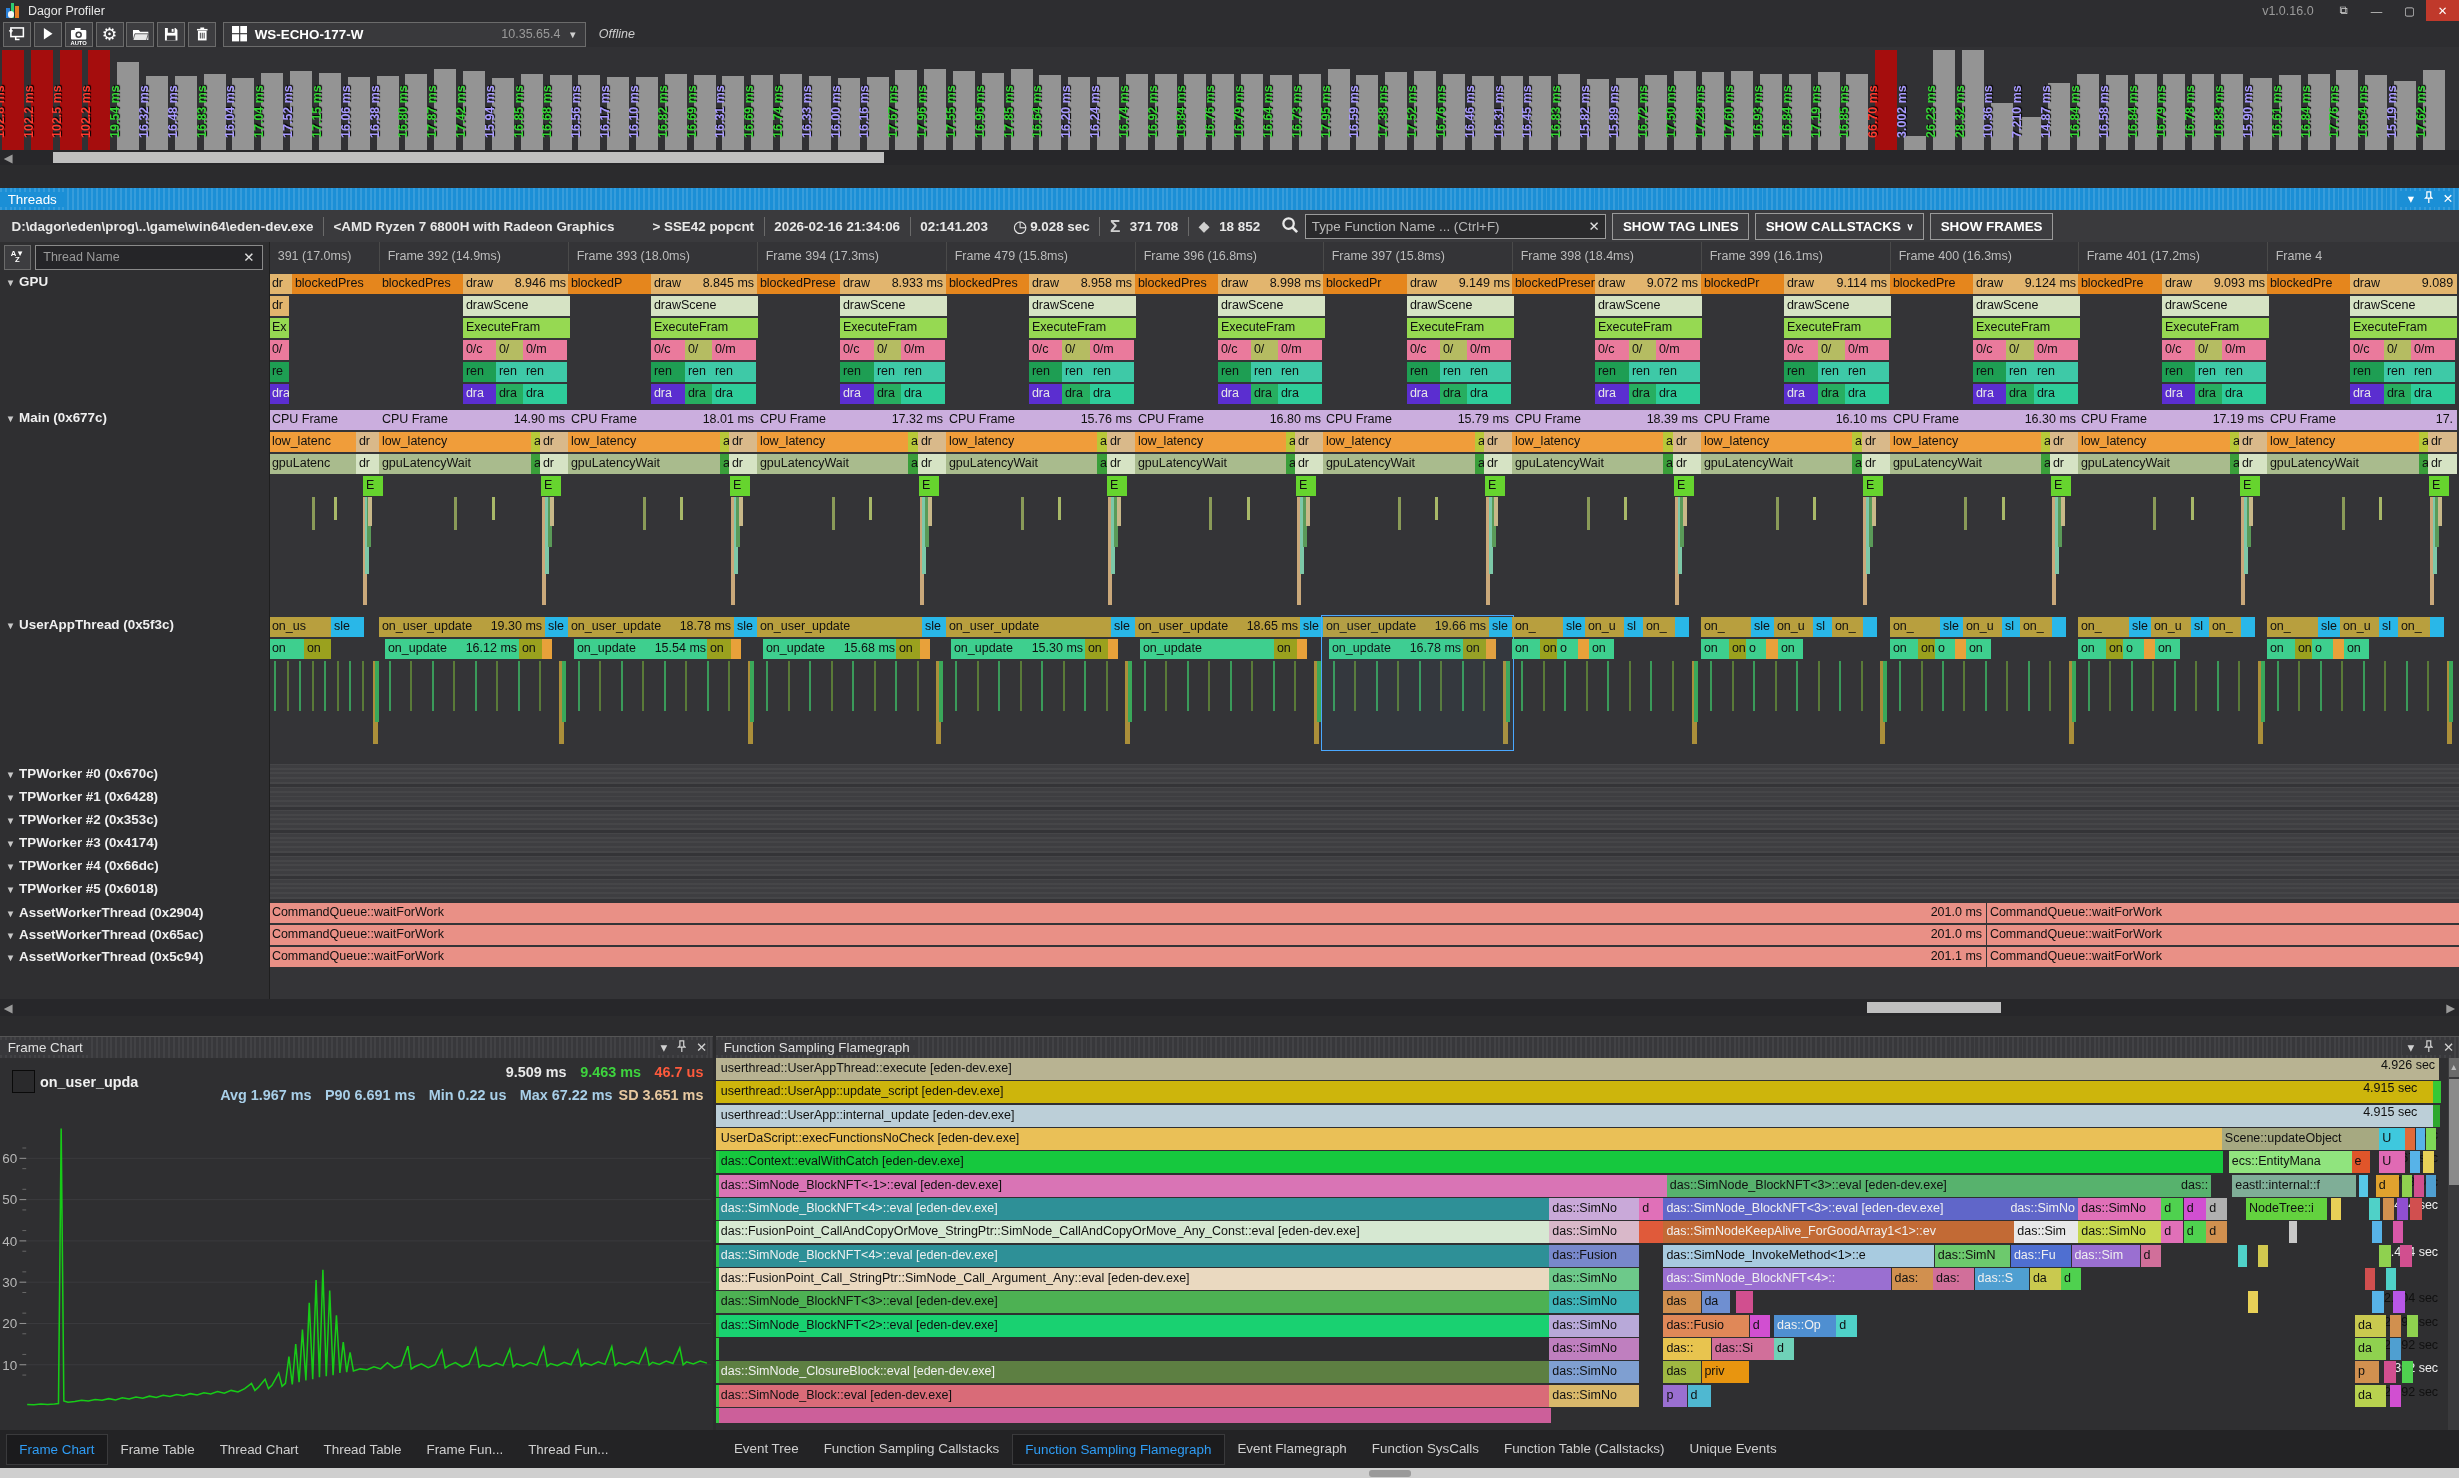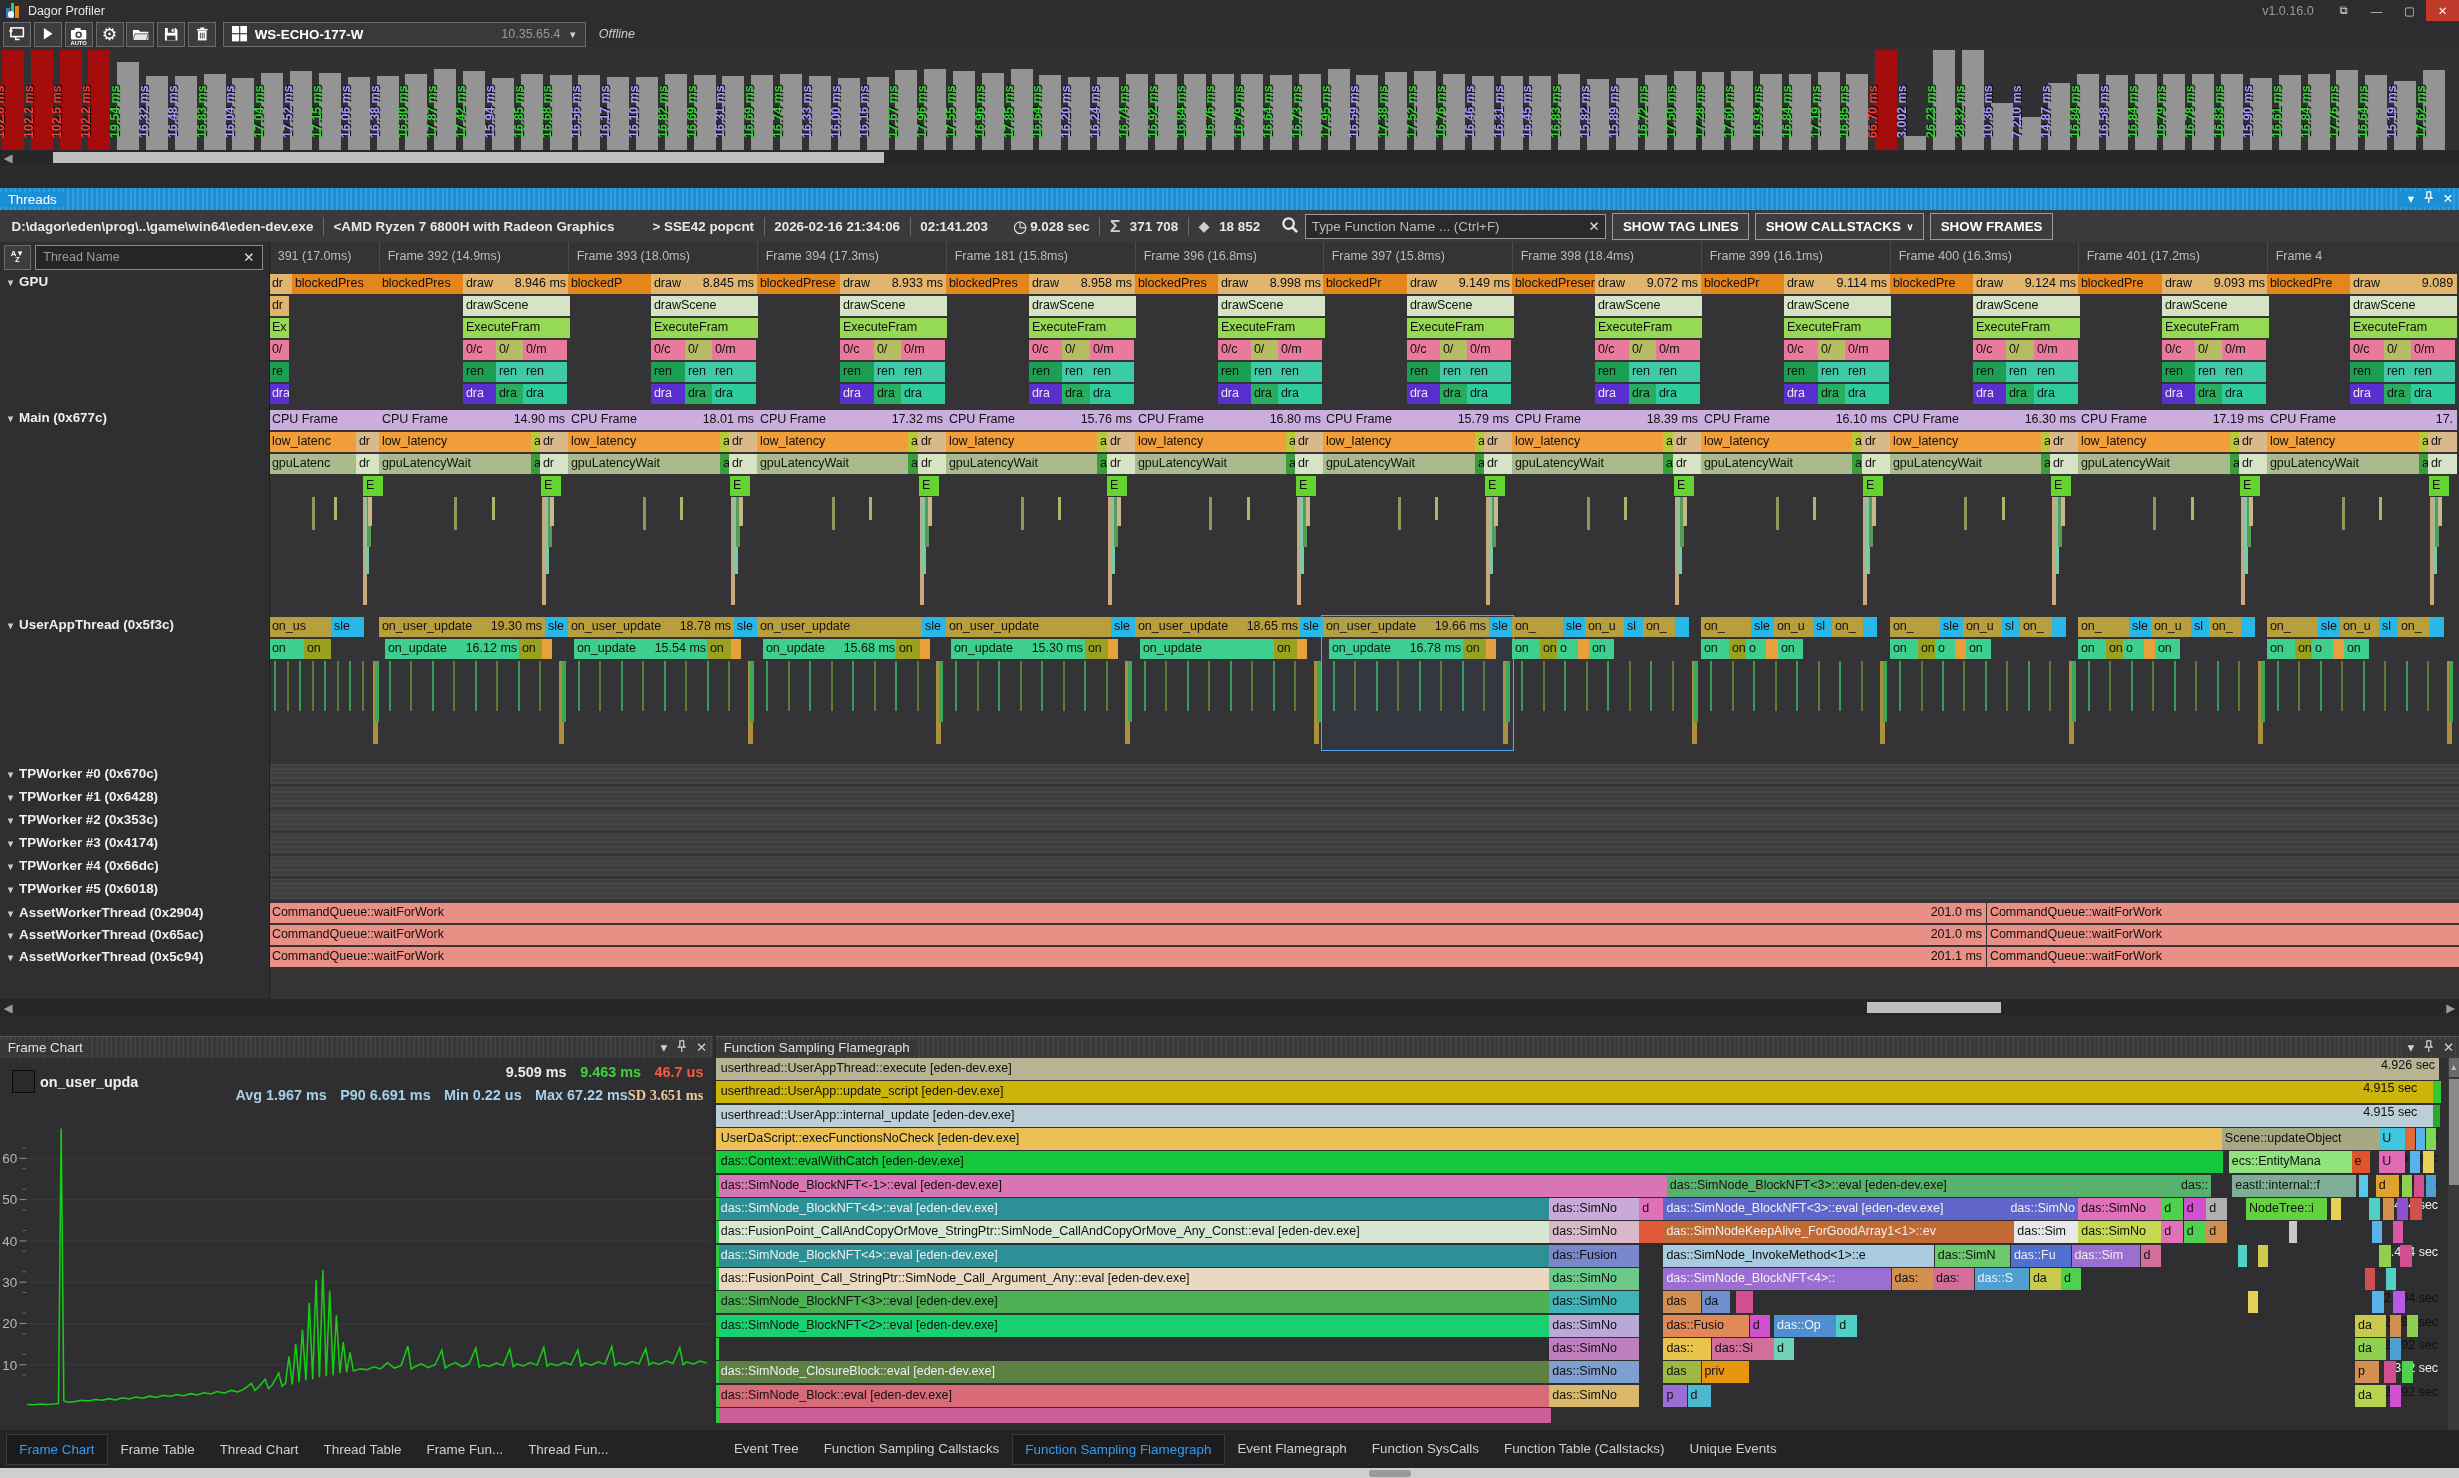--- a/index.html
+++ b/index.html
@@ -544,21 +544,21 @@
     </span>
     <span class="showbtn">SHOW FRAMES</span>
   </div>
 
   <div class="abs" id="timeline">
     <div id="fhdr">
         <div class="fh" style="position: absolute; left: 0px; width: 110px;">391 (17.0ms)</div>
         <div class="fh" style="position: absolute; left: 110px; width: 188px;">Frame 392 (14.9ms)</div>
         <div class="fh" style="position: absolute; left: 299px; width: 188px;">Frame 393 (18.0ms)</div>
         <div class="fh" style="position: absolute; left: 488px; width: 188px;">Frame 394 (17.3ms)</div>
-        <div class="fh" style="position: absolute; left: 677px; width: 188px;">Frame 181 (15.8ms)</div>
+        <div class="fh" style="position: absolute; left: 677px; width: 188px;">Frame 479 (15.8ms)</div>
         <div class="fh" style="position: absolute; left: 866px; width: 188px;">Frame 396 (16.8ms)</div>
         <div class="fh" style="position: absolute; left: 1054px; width: 188px;">Frame 397 (15.8ms)</div>
         <div class="fh" style="position: absolute; left: 1243px; width: 188px;">Frame 398 (18.4ms)</div>
         <div class="fh" style="position: absolute; left: 1432px; width: 188px;">Frame 399 (16.1ms)</div>
         <div class="fh" style="position: absolute; left: 1621px; width: 188px;">Frame 400 (16.3ms)</div>
         <div class="fh" style="position: absolute; left: 1809px; width: 188px;">Frame 401 (17.2ms)</div>
         <div class="fh" style="position: absolute; left: 1998px; width: 188px;">Frame 4</div>
       </div>
     <div id="tlcanvas" style="position:absolute;left:269px;top:0;width:2190px;height:757px">
         <div class="blk" style="position: absolute; left: 0px; top: 32px; width: 21px; height: 20px; background: rgb(226, 181, 110); color: rgb(16, 16, 16);"><span>dr</span></div>
@@ -1145,21 +1145,21 @@
       </span>
     </div>
     <div id="legendrow">
       <span id="cb"></span>
       <span id="legendlabel">on_user_upda</span>
       <span id="stats1">
         <span style="color:#e8e8e8">9.509 ms</span>
         <span style="color:#3ed43e;margin-left:9.6px">9.463 ms</span>
         <span style="color:#ff5a3c;margin-left:9.6px">46.7 us</span>
       </span>
-      <span id="stats2"><span style="margin-left: 13.4px;">Avg 1.967 ms</span><span style="margin-left: 13.4px;">P90 6.691 ms</span><span style="margin-left: 13.4px;">Min 0.22 us</span><span style="margin-left: 13.4px;">Max 67.22 ms</span><span style="margin-left: 0; color: rgb(232, 201, 160); font-family: Liberation Serif, serif;">SD 3.651 ms</span></span>
+      <span id="stats2"><span style="margin-left: 13.4px;">Avg 1.967 ms</span><span style="margin-left: 13.4px;">P90 6.691 ms</span><span style="margin-left: 13.4px;">Min 0.22 us</span><span style="margin-left: 13.4px;">Max 67.22 ms</span><span style="margin-left: 6px; color: rgb(232, 201, 160);">SD 3.651 ms</span></span>
     </div>
     <svg id="chartsvg" style="position:absolute;left:0;top:81px;font-size:13px" width="713" height="313" viewBox="0 0 742 326">
         <line x1="26" x2="740" y1="257" y2="257" stroke="#3c3c3f"></line>
         <line x1="20" x2="27" y1="257" y2="257" stroke="#9a9a9a"></line>
         <text x="2" y="262" fill="#b8b8b8" font-size="14">10</text>
         <line x1="23" x2="27" y1="267.75" y2="267.75" stroke="#6a6a6a"></line>
         <line x1="23" x2="27" y1="246.25" y2="246.25" stroke="#6a6a6a"></line>
         <line x1="26" x2="740" y1="214" y2="214" stroke="#3c3c3f"></line>
         <line x1="20" x2="27" y1="214" y2="214" stroke="#9a9a9a"></line>
         <text x="2" y="219" fill="#b8b8b8" font-size="14">20</text>

